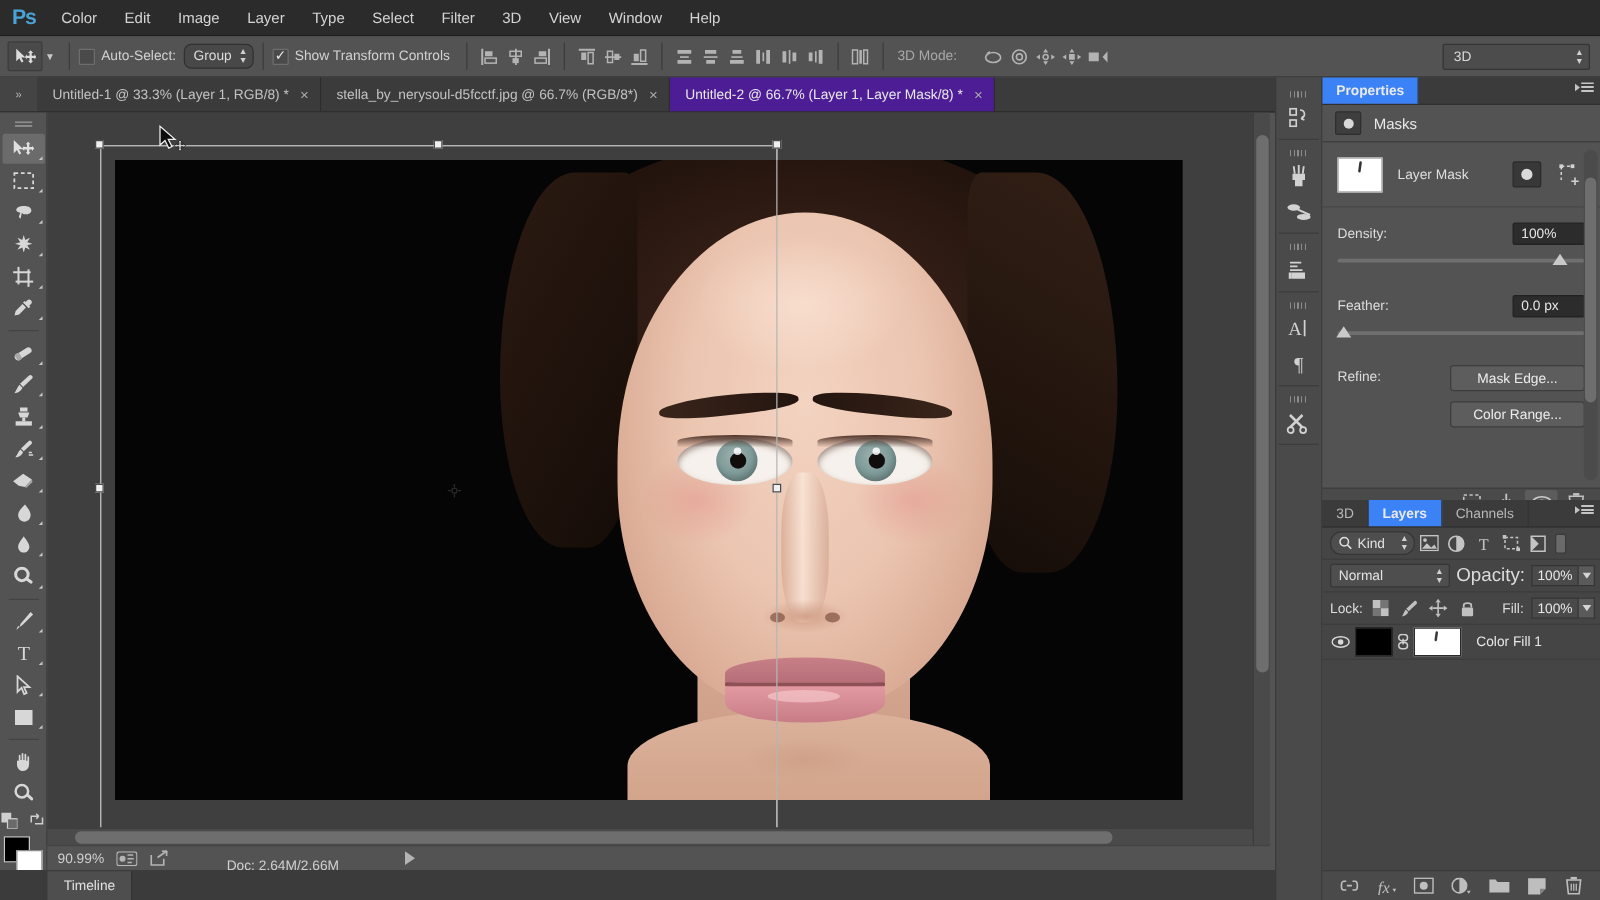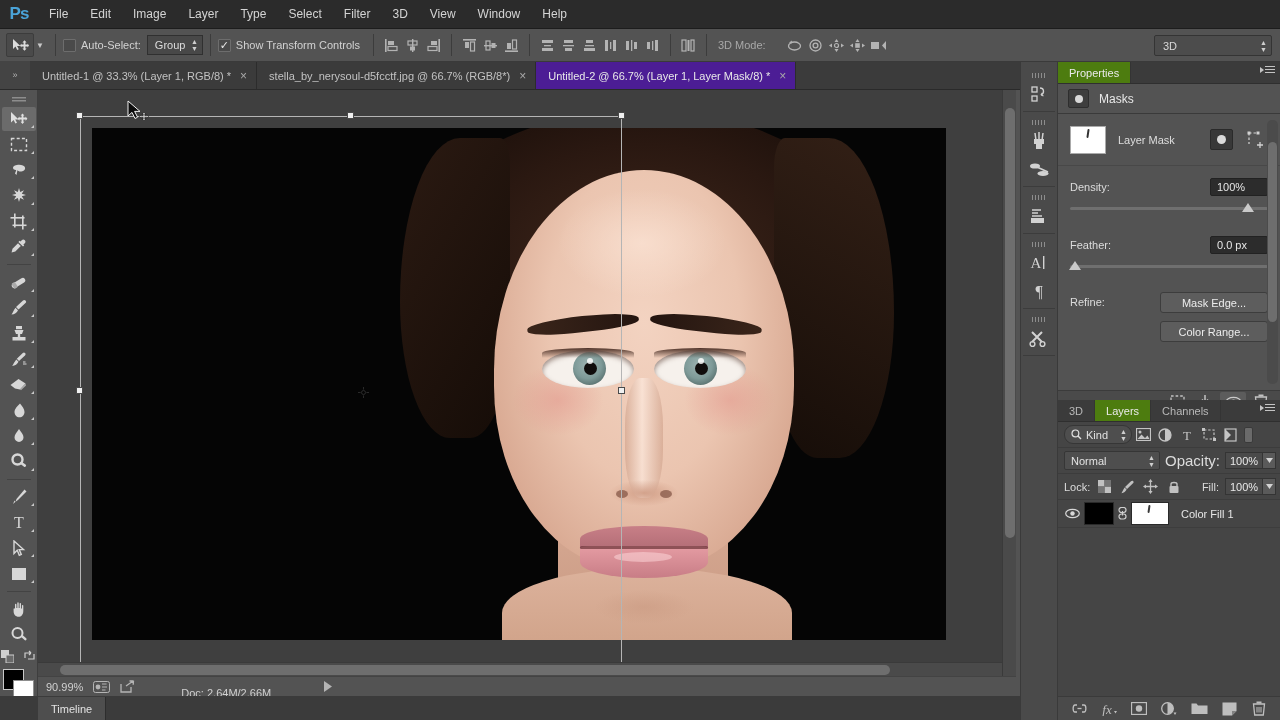--- a/index.html
+++ b/index.html
@@ -58,21 +58,21 @@
   .chk{
     width:13px;height:13px;border:1px solid #6d6d6d;background:#4a4a4a;border-radius:1px;
     display:inline-flex;align-items:center;justify-content:center;flex:none;
   }
   .chk.on:after{
     content:"\2713"; color:#e8e8e8; font-size:11px; line-height:1;
   }
   .ob-label{ color:#d2d2d2; font-size:11px; margin:0 6px 0 5px; white-space:nowrap;}
   .ob-select{
     height:20px; min-width:56px; background:#484848; border:1px solid #303030;
-    border-radius:0; display:flex; align-items:center; justify-content:space-between;
+    border-radius:6px; display:flex; align-items:center; justify-content:space-between;
     padding:0 4px 0 7px; color:#dcdcdc; font-size:11px;
   }
   .spin{ display:inline-block; font-size:7px; line-height:7px; color:#cfcfcf; text-align:center;}
   .align-ico{
     width:21px;height:22px;display:flex;align-items:center;justify-content:center;
     opacity:.78;
   }
   .mode3d{ color:#a8a8a8; font-size:11px; margin:0 18px 0 4px;}
   .ws-select{
     position:absolute; right:8px; top:6px; width:118px; height:21px;
@@ -195,21 +195,21 @@
     background:#454545;
   }
   .panel-tabs{
     display:flex; align-items:flex-end; height:22px; background:#3b3b3b;
     border-bottom:1px solid #2f2f2f; position:relative;
   }
   .ptab{
     height:21px; padding:0 11px; display:flex;align-items:center; font-size:11px;
     color:#b8b8b8; background:#3b3b3b; border-right:1px solid #343434;
   }
-  .ptab.active{ background:#4d7c0f; color:#eaeaea;}
+  .ptab.active{ background:#3b82f6; color:#eaeaea;font-weight:bold;}
   .pmenu{
     position:absolute; right:5px; top:4px; display:flex; align-items:center; gap:1px;
   }
   .pmenu .tri{ width:0;height:0;border-left:4px solid #c4c4c4;border-top:3px solid transparent;border-bottom:3px solid transparent;}
   .pmenu .bars{ width:10px;height:8px;
     background:repeating-linear-gradient(180deg,#c4c4c4 0 1.5px,transparent 1.5px 3px);}
 
   .prop-head{
     height:30px; background:#535353; display:flex; align-items:center; gap:10px;
     padding-left:10px; border-bottom:1px solid #3a3a3a;
@@ -329,21 +329,21 @@
   svg{ display:block; }
 </style>
 </head>
 <body>
 
 <div class="app">
 
   <div class="menubar">
     <div class="ps-logo">Ps</div>
     <div id="menu-items" style="display:flex;">
-        <div class="menu-item">File</div>
+        <div class="menu-item">Color</div>
         <div class="menu-item">Edit</div>
         <div class="menu-item">Image</div>
         <div class="menu-item">Layer</div>
         <div class="menu-item">Type</div>
         <div class="menu-item">Select</div>
         <div class="menu-item">Filter</div>
         <div class="menu-item">3D</div>
         <div class="menu-item">View</div>
         <div class="menu-item">Window</div>
         <div class="menu-item">Help</div>

